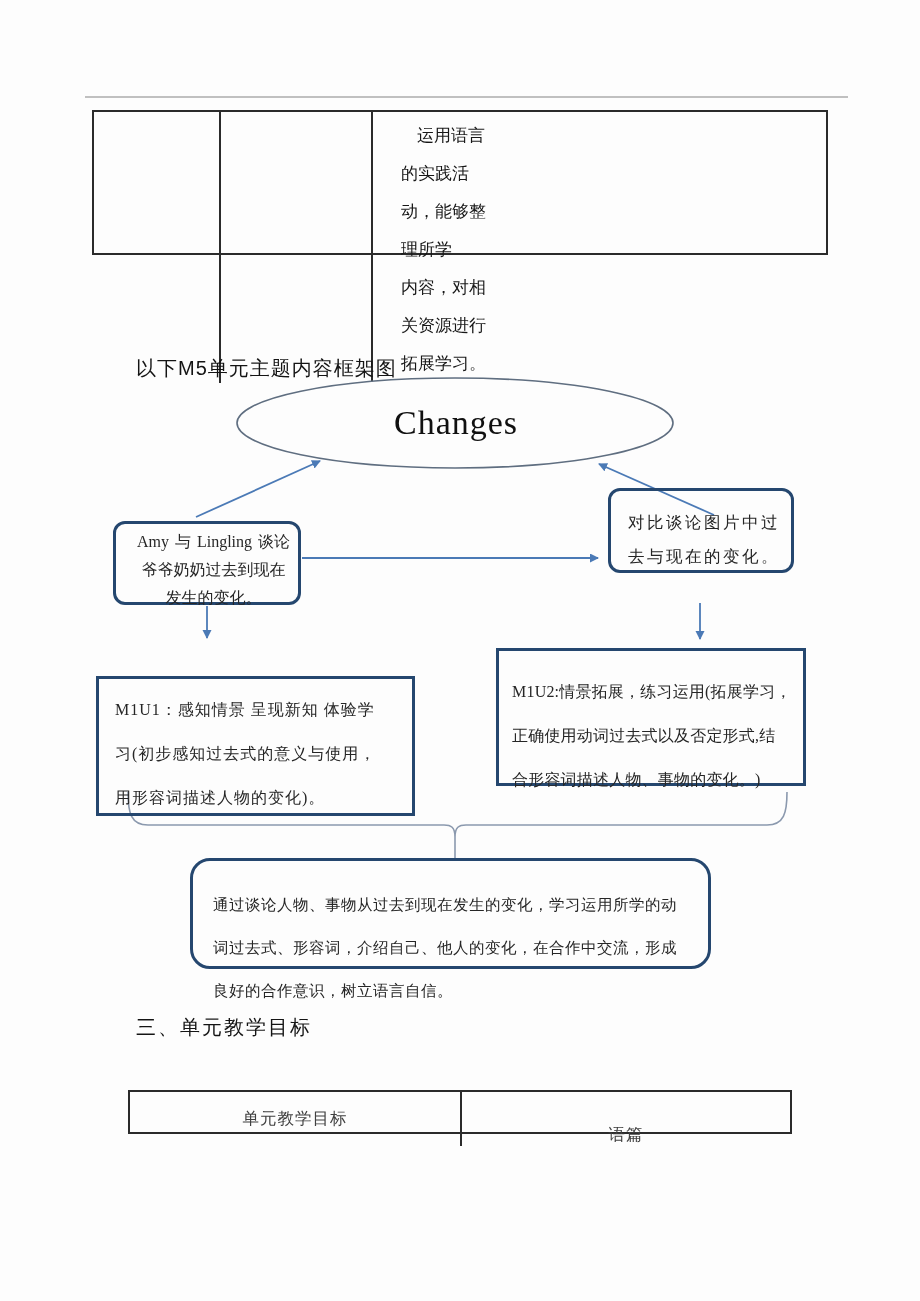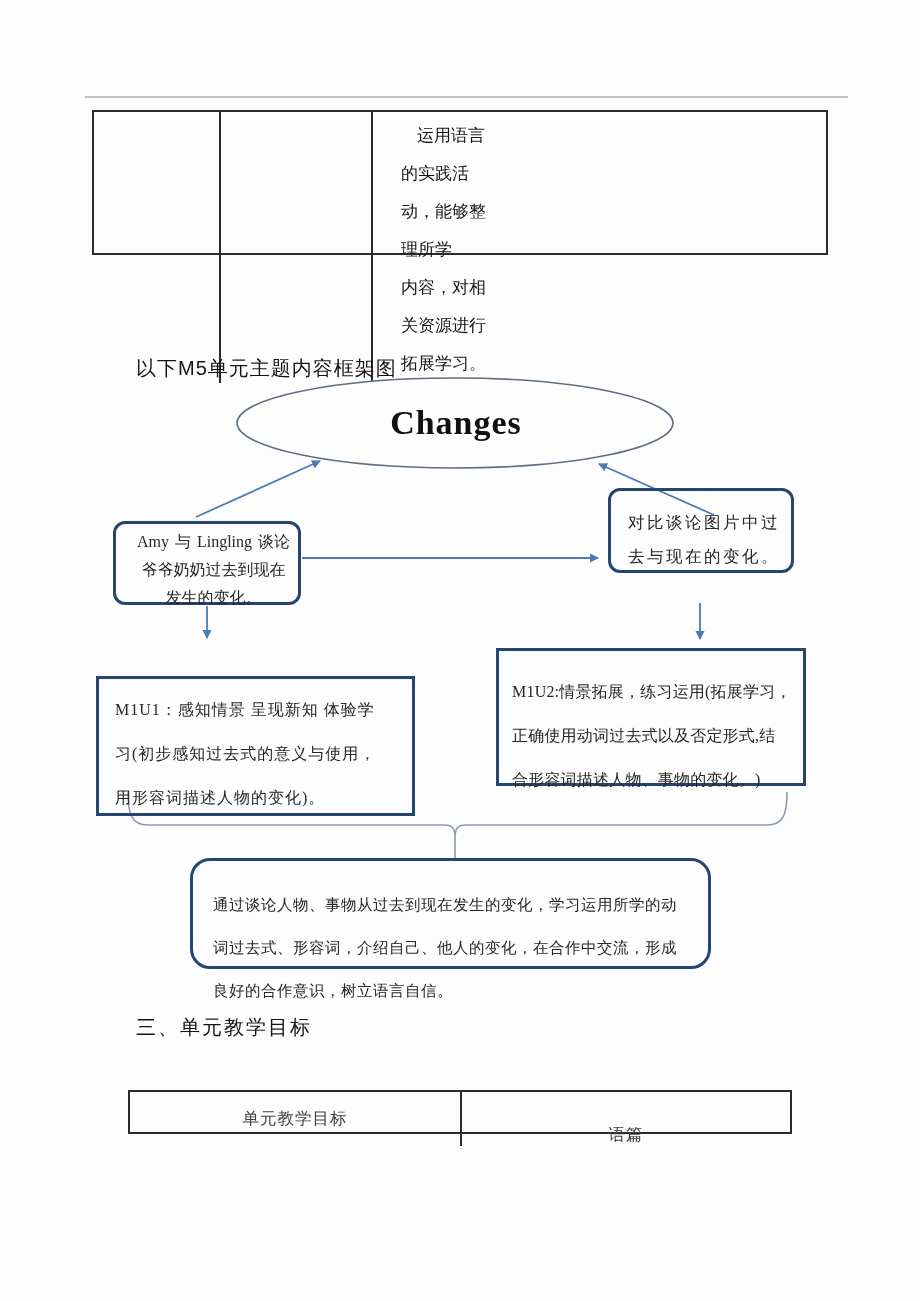--- a/index.html
+++ b/index.html
@@ -31,21 +31,21 @@
 
   
   .diagram-svg { position:absolute; left:0; top:0; width:920px; height:1301px; }
   .diagram-svg .shape-ellipse { fill:#fdfdfd; stroke:var(--ellipse-stroke,#5f6e80); stroke-width:1.6; }
   .diagram-svg .arrow-line { stroke:var(--arrow,#4b7ab6); stroke-width:1.8; fill:none; }
   .diagram-svg .arrow-fill { fill:var(--arrow,#4b7ab6); }
   .diagram-svg .brace { stroke:var(--brace,#8b99ae); stroke-width:1.6; fill:none; }
 
   
   .changes-label { position:absolute; left:256px; top:404px; width:400px; text-align:center;
-    font-size:34px; font-weight:bold; color:#101010; letter-spacing:1px; }
+    font-size:34px; font-weight:normal; color:#101010; letter-spacing:1px; }
 
   .rbox { position:absolute; border:3px solid var(--box-border,#25476f); border-radius:12px; color:#262626; background:transparent; }
   .sbox { position:absolute; border:3px solid var(--box-border,#25476f); color:#262626; background:transparent; }
 
   .left-box  { left:113px; top:521px; width:188px; height:84px; padding:4px 0 4px 13px; font-size:16px; line-height:28px; word-spacing:2px;text-align:center; }
   .right-box { left:608px; top:488px; width:186px; height:85px; padding:15px 0 0 17px; font-size:16.5px; line-height:34px; letter-spacing:2.5px; }
   .m1u1-box  { left:96px;  top:648px; width:319px; height:140px; padding:9px 0 0 16px;  font-size:16px; line-height:44px; letter-spacing:1px;margin-top:28px; }
   .m1u2-box  { left:496px; top:648px; width:310px; height:138px; padding:19px 0 0 13px;  font-size:16px; line-height:44px; letter-spacing:0.2px; }
   .summary-box { left:190px; top:858px; width:521px; height:111px; border-radius:20px; padding:22px 0 0 20px; font-size:15.5px; line-height:43px; letter-spacing:0.5px; }
 

